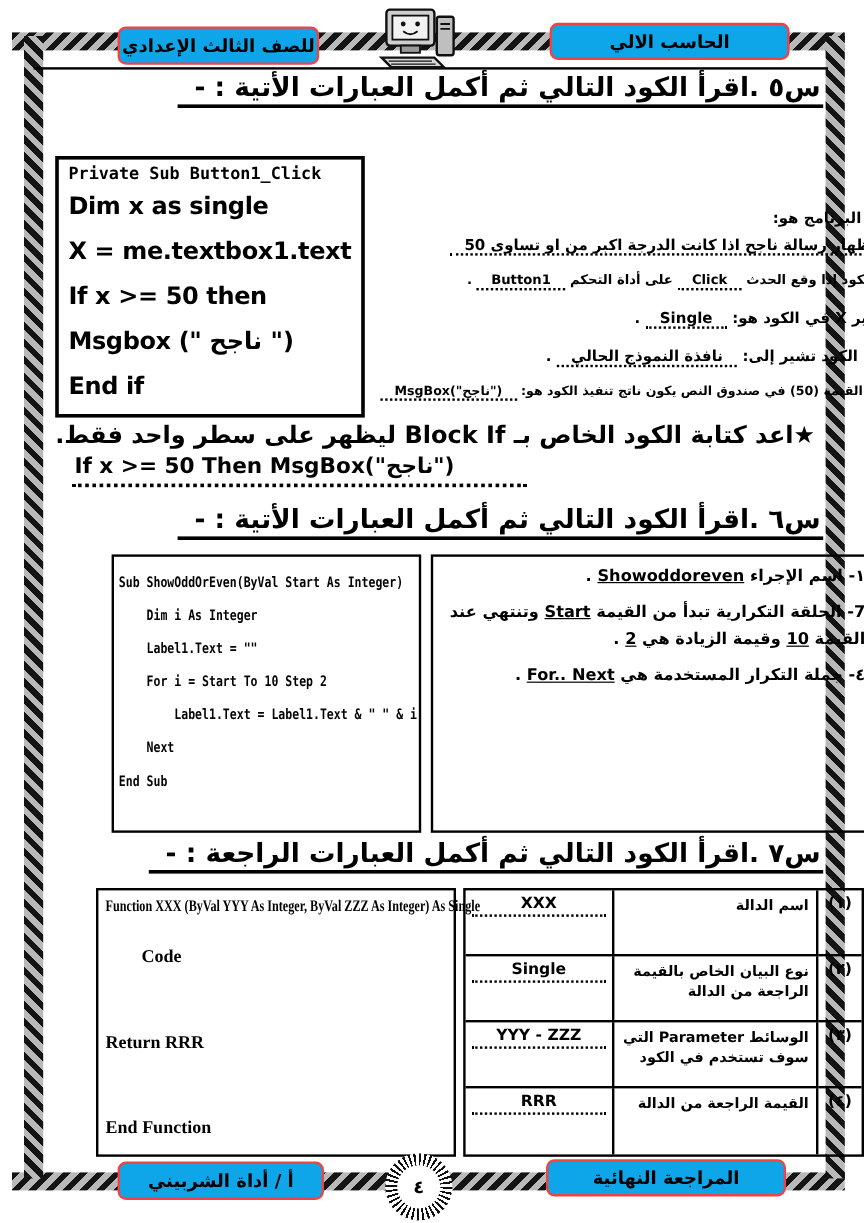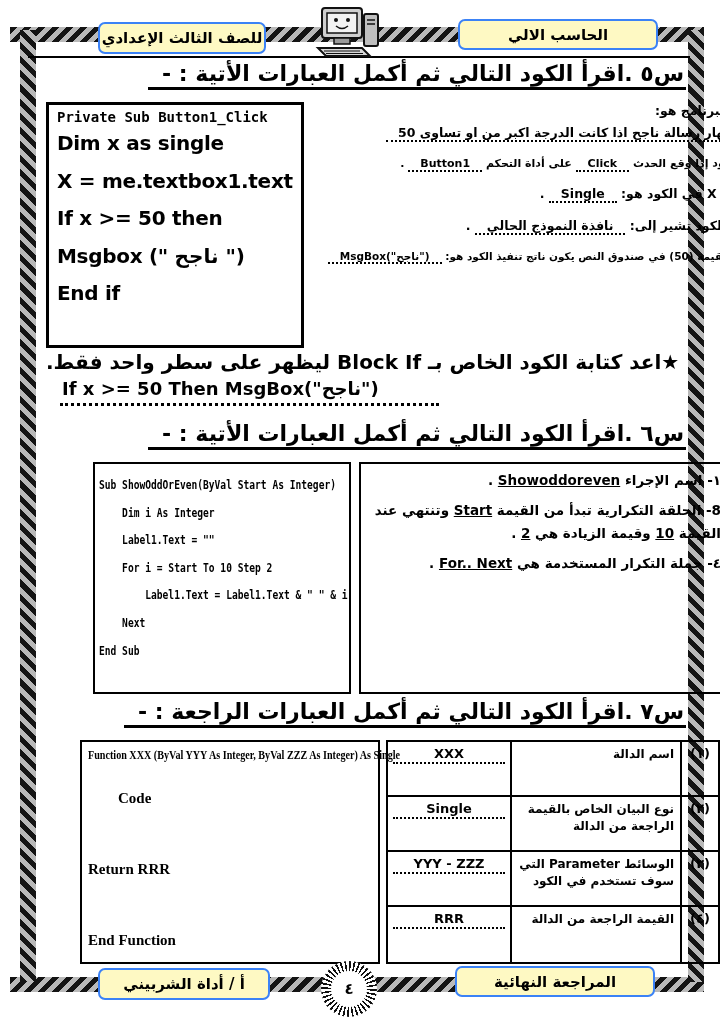--- a/index.html
+++ b/index.html
@@ -7,38 +7,38 @@
         font-family:"DejaVu Sans",sans-serif;color:#000;}
 
   
   .bz{position:absolute;background:repeating-linear-gradient(45deg,#141414 0 5px,#b9b9b9 5px 10px);}
   .bz-h{background:repeating-linear-gradient(135deg,#141414 0 5px,#b9b9b9 5px 10px);}
   #bz-left{left:20px;top:30px;width:16px;height:952px;}
   #bz-right{left:688px;top:30px;width:16px;height:952px;}
   #bz-top{left:10px;top:27px;width:694px;height:15px;}
   #bz-bottom{left:10px;top:977px;width:694px;height:15px;}
 
-  .hbox{position:absolute;z-index:3;background:#fef9c3;border:2px solid #3b82f6;border-radius:7px;
+  .hbox{position:absolute;z-index:3;background:#0ea5e9;border:2px solid #ef4444;border-radius:7px;
         display:flex;align-items:center;justify-content:center;font-weight:bold;font-size:15px;direction:rtl;}
   #hdr-subject{left:458px;top:19px;width:196px;height:27px;}
   #hdr-grade{left:98px;top:22px;width:164px;height:28px;}
   #ftr-teacher{left:98px;top:968px;width:168px;height:28px;}
   #ftr-review{left:455px;top:966px;width:196px;height:27px;}
 
   #computer-icon{position:absolute;left:308px;top:4px;z-index:4;}
 
   .top-rule{position:absolute;left:28px;top:56px;width:662px;border-top:2px solid #000;}
 
   .qtitle{position:absolute;left:46px;width:640px;direction:rtl;text-align:right;}
   .qtitle span{display:inline-block;font-weight:800;font-size:22px;
                border-bottom:3px solid #000;padding:0 2px 1px 14px;}
 
   
   #q5-title{top:61px;}
-  #q5-area{position:absolute;left:46px;top:102px;width:640px;height:246px;display:flex;gap:24px;}
+  #q5-area{position:absolute;left:46px;top:102px;width:640px;height:246px;display:flex;gap:13px;align-items:flex-end;}
   #q5-code{width:268px;border:3px solid #000;padding:4px 8px;box-sizing:border-box;background:#fff;}
   #q5-code .c1{font-family:"DejaVu Sans Mono",monospace;font-size:14px;font-weight:600;white-space:nowrap;}
   #q5-code .cb{font-size:20px;font-weight:bold;line-height:1.88;white-space:pre;letter-spacing:-0.3px;}
   #q5-stm{flex:1;direction:rtl;text-align:right;font-weight:bold;font-size:12.5px;line-height:1.5;}
   #q5-stm p{margin:0 0 13px 0;}
   .blank{font-weight:800;border-bottom:2px dotted #000;padding:0 12px;}
   .center-ans{display:block;text-align:center;margin:3px 0 0 0;}
   .tight{white-space:nowrap;font-size:11px;}
   .tight2{white-space:nowrap;font-size:10.5px;}
 
@@ -183,21 +183,21 @@
     Next
 End Sub</div>
     </div>
     <div id="q6-stm">
       <p>
         <span>١- اسم الإجراء</span>
         <span class="u">Showoddoreven</span>
         <span>.</span>
       </p>
       <p>
-        <span>8- الحلقة التكرارية تبدأ من القيمة</span>
+        <span>7- الحلقة التكرارية تبدأ من القيمة</span>
         <span class="u">Start</span>
         <span>وتنتهي عند القيمة</span>
         <span class="u">10</span>
         <span>وقيمة الزيادة هي</span>
         <span class="u">2</span>
         <span>.</span>
       </p>
       <p>
         <span>٤- جملة التكرار المستخدمة هي</span>
         <span class="u">For.. Next</span>

